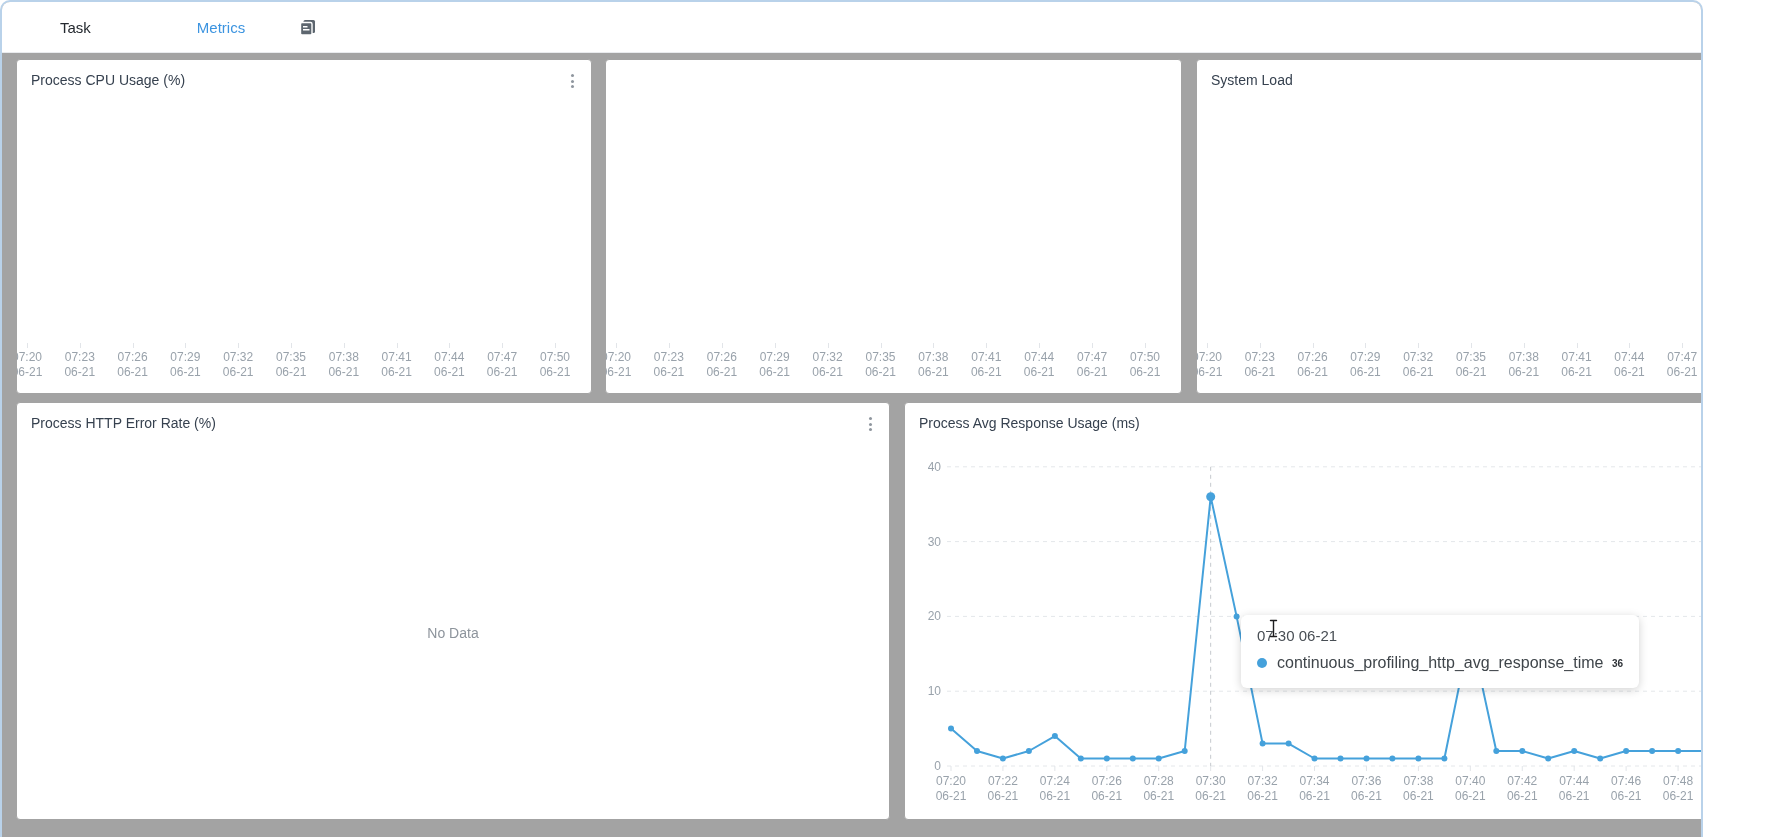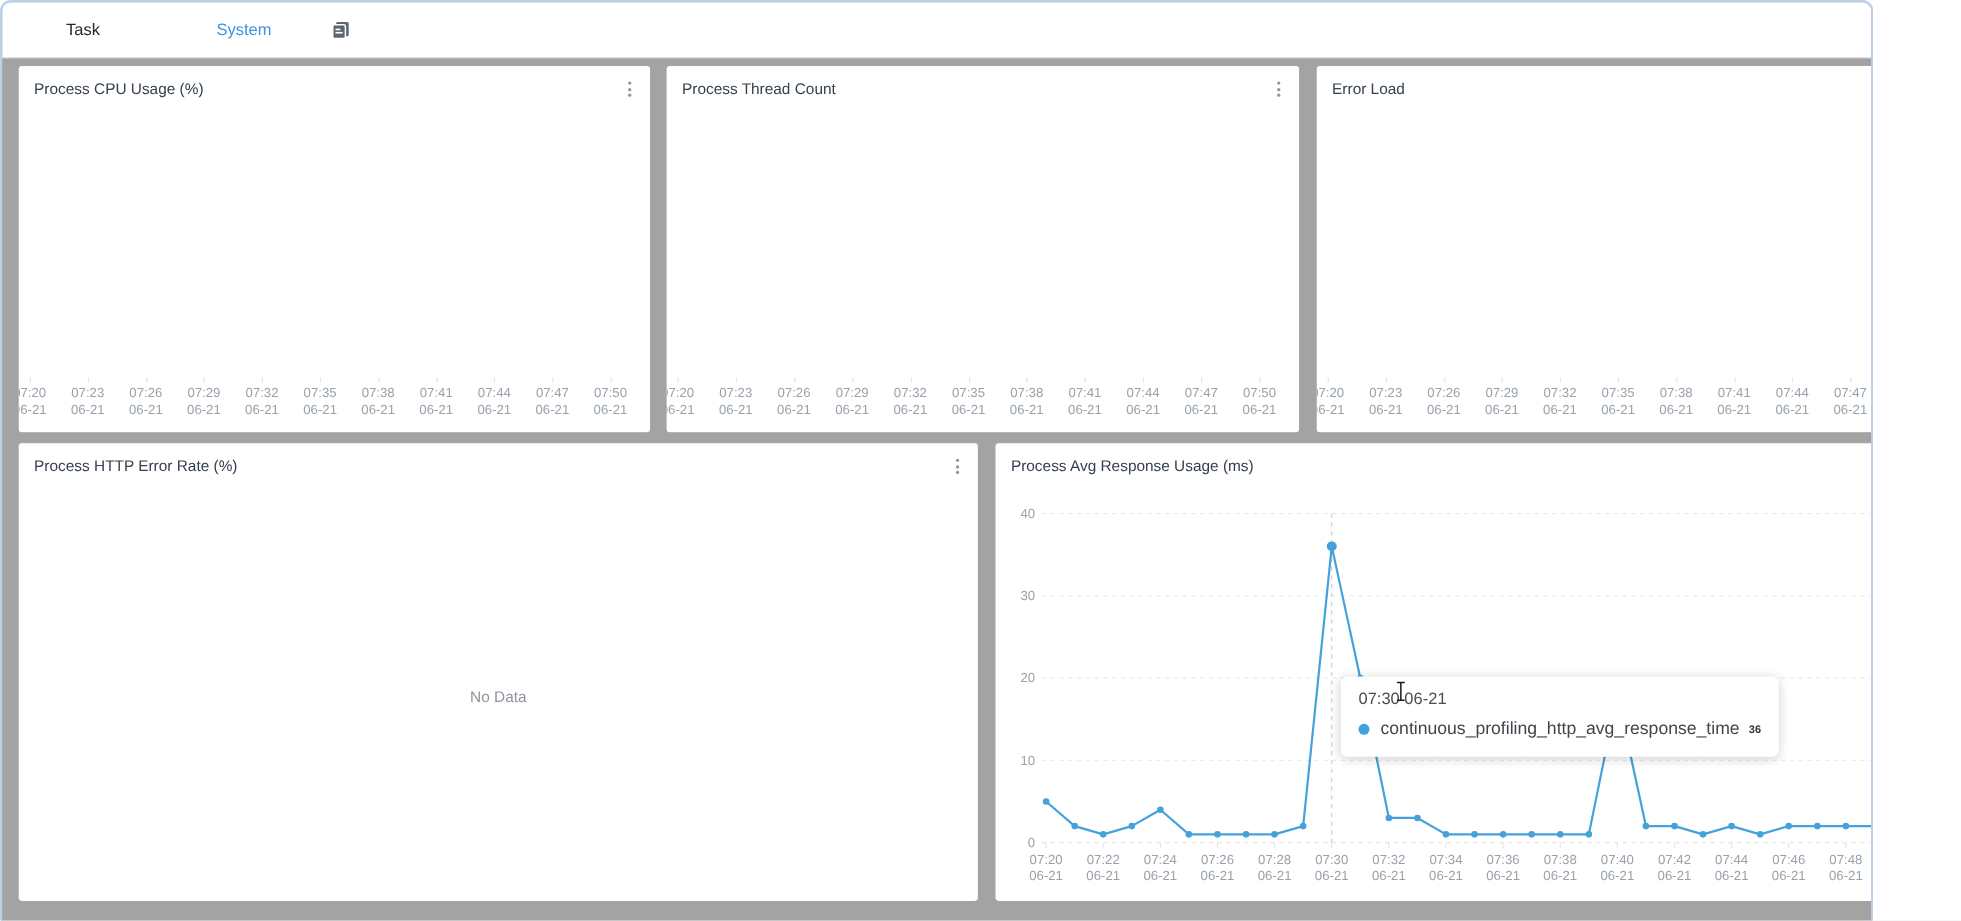--- a/index.html
+++ b/index.html
@@ -29,39 +29,39 @@
   .kebab span { width:3px; height:3px; border-radius:50%; background:#8f969e; }
   
   .axis-area { position:absolute; left:0; bottom:8px; width:100%; height:42px; }
   .axis-tick { position:absolute; top:0; width:1px; height:5px; background:#e2e5e9; }
   .axis-label { position:absolute; top:7px; transform:translateX(-50%); text-align:center; font-size:12px; line-height:15px; color:#99a2ab; white-space:nowrap; }
   
   .no-data { position:absolute; left:0; top:222px; width:100%; text-align:center; font-size:14px; color:#8d949c; }
   
   .chart-svg { position:absolute; left:0; top:0; }
   .tooltip {
-    position:absolute; left:314px; top:212px; width:398px; height:73px;
+    position:absolute; left:336px; top:212px; width:398px; height:73px;
     background:#fff; border-radius:6px; box-shadow:0 2px 10px rgba(0,0,0,0.18);
     padding:12px 16px 0 16px; z-index:5;
   }
   .tooltip-time { font-size:15px; color:#484e54; }
   .tooltip-row { display:flex; align-items:center; margin-top:10px; }
   .tooltip-dot { width:10px; height:10px; border-radius:50%; background:#45a1db; margin-right:10px; flex:none; }
   .tooltip-series { font-size:16px; color:#3f454a;text-align:center; }
   .tooltip-value { margin-left:auto; font-size:10px; font-weight:bold; color:#2f3338; }
   .cursor-ibeam { position:absolute; left:363px; top:216px; z-index:6; }
 </style>
 </head>
 <body>
 
 <div class="frame">
 
   <div class="tabbar">
     <div class="tab tab-task">Task</div>
-    <div class="tab tab-metrics">System</div>
+    <div class="tab tab-metrics">Metrics</div>
     <div class="doc-icon">
       <svg width="21" height="21" viewBox="0 0 21 21">
         <rect x="6.5" y="3" width="11.5" height="13" rx="1.5" fill="#5d666f"></rect>
         <rect x="3.5" y="5.5" width="11.5" height="12.5" rx="1.5" fill="#5d666f" stroke="#ffffff" stroke-width="1.4"></rect>
         <rect x="6" y="9" width="4.5" height="1.5" fill="#ffffff"></rect>
         <rect x="6" y="12" width="6.5" height="1.5" fill="#ffffff"></rect>
       </svg>
     </div>
   </div>
   <div class="tabbar-divider"></div>
@@ -95,28 +95,20 @@
         <div class="axis-tick" style="left: 432.4px;"></div>
         <div class="axis-label" style="left: 432.4px;">07:44<br>06-21</div>
         <div class="axis-tick" style="left: 485.2px;"></div>
         <div class="axis-label" style="left: 485.2px;">07:47<br>06-21</div>
         <div class="axis-tick" style="left: 538px;"></div>
         <div class="axis-label" style="left: 538px;">07:50<br>06-21</div>
       </div>
   </div>
 
   <div class="panel" id="panel-threads">
-    <div class="panel-header">
-      <span class="panel-title">Process Thread Count</span>
-      <div class="kebab">
-          <span></span>
-          <span></span>
-          <span></span>
-        </div>
-    </div>
     <div class="axis-area">
         <div class="axis-tick" style="left: 10px;"></div>
         <div class="axis-label" style="left: 10px;">07:20<br>06-21</div>
         <div class="axis-tick" style="left: 62.9px;"></div>
         <div class="axis-label" style="left: 62.9px;">07:23<br>06-21</div>
         <div class="axis-tick" style="left: 115.8px;"></div>
         <div class="axis-label" style="left: 115.8px;">07:26<br>06-21</div>
         <div class="axis-tick" style="left: 168.7px;"></div>
         <div class="axis-label" style="left: 168.7px;">07:29<br>06-21</div>
         <div class="axis-tick" style="left: 221.6px;"></div>
@@ -131,21 +123,21 @@
         <div class="axis-label" style="left: 433.2px;">07:44<br>06-21</div>
         <div class="axis-tick" style="left: 486.1px;"></div>
         <div class="axis-label" style="left: 486.1px;">07:47<br>06-21</div>
         <div class="axis-tick" style="left: 539px;"></div>
         <div class="axis-label" style="left: 539px;">07:50<br>06-21</div>
       </div>
   </div>
 
   <div class="panel" id="panel-load">
     <div class="panel-header">
-      <span class="panel-title">Error Load</span>
+      <span class="panel-title">System Load</span>
       <div class="kebab">
           <span></span>
           <span></span>
           <span></span>
         </div>
     </div>
     <div class="axis-area">
         <div class="axis-tick" style="left: 10px;"></div>
         <div class="axis-label" style="left: 10px;">07:20<br>06-21</div>
         <div class="axis-tick" style="left: 62.8px;"></div>

